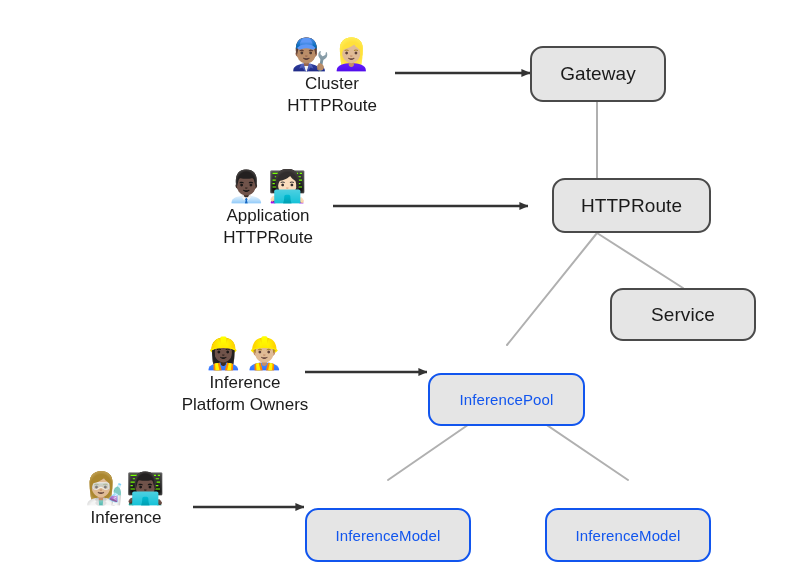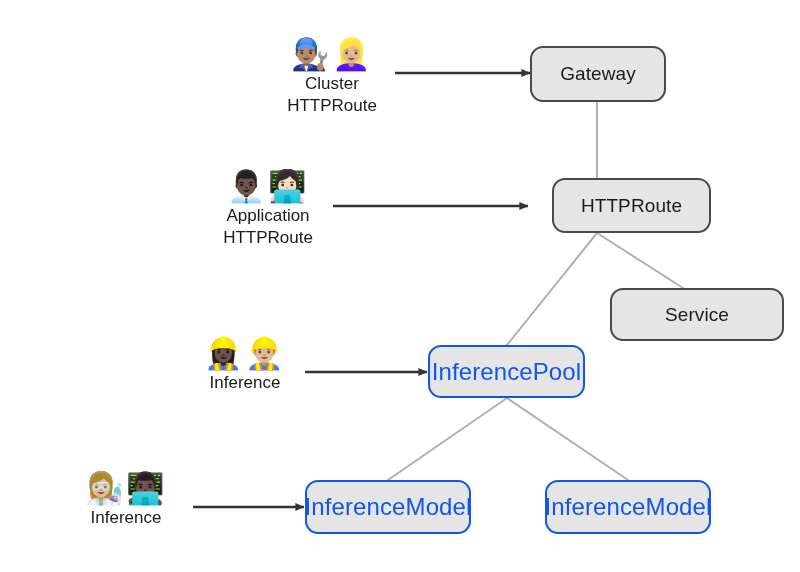--- a/index.html
+++ b/index.html
@@ -40,21 +40,22 @@
     white-space: nowrap;
   }
   .node.dark {
     border-color: #4a4a4a;
     color: #1b1b1b;
     font-size: 19px;
   }
   .node.accent {
     border-color: #1155ee;
     color: #1155ee;
-    font-size: 24px;
+    font-size: 15px;
+    margin-top: 28px;
   }
   .actor {
     position: absolute;
     display: flex;
     flex-direction: column;
     align-items: center;
     text-align: center;
   }
   .actor-emoji {
     font-size: 31px;
@@ -95,21 +96,21 @@
       </g>
   </svg>
 
   <div id="nodes-layer">
       <div class="node dark" style="left: 530px; top: 46px; width: 136px; height: 56px;">
         <span>Gateway</span>
       </div>
       <div class="node dark" style="left: 552px; top: 178px; width: 159px; height: 55px;">
         <span>HTTPRoute</span>
       </div>
-      <div class="node dark" style="left: 610px; top: 288px; width: 174px; height: 53px;">
+      <div class="node dark" style="left: 610px; top: 288px; width: 146px; height: 53px;">
         <span>Service</span>
       </div>
       <div class="node accent" style="left: 428px; top: 345px; width: 157px; height: 53px;">
         <span>InferencePool</span>
       </div>
       <div class="node accent" style="left: 305px; top: 480px; width: 166px; height: 54px;">
         <span>InferenceModel</span>
       </div>
       <div class="node accent" style="left: 545px; top: 480px; width: 166px; height: 54px;">
         <span>InferenceModel</span>
@@ -122,20 +123,21 @@
         <div class="actor-label">HTTPRoute</div>
       </div>
       <div class="actor" style="left: 210px; top: 168px; width: 116px;">
         <div class="actor-emoji">👨🏿‍💼👩🏻‍💻</div>
         <div class="actor-label">Application</div>
         <div class="actor-label">HTTPRoute</div>
       </div>
       <div class="actor" style="left: 172px; top: 335px; width: 146px;">
         <div class="actor-emoji">👷🏿‍♀️👷🏼‍♂️</div>
         <div class="actor-label">Inference</div>
+        <div class="actor-label">Platform Owners</div>
       </div>
       <div class="actor" style="left: 48px; top: 470px; width: 156px;">
         <div class="actor-emoji">👩🏼‍🔬👨🏿‍💻</div>
         <div class="actor-label">Inference</div>
       </div>
     </div>
 
 </div>
 
 </body></html>

